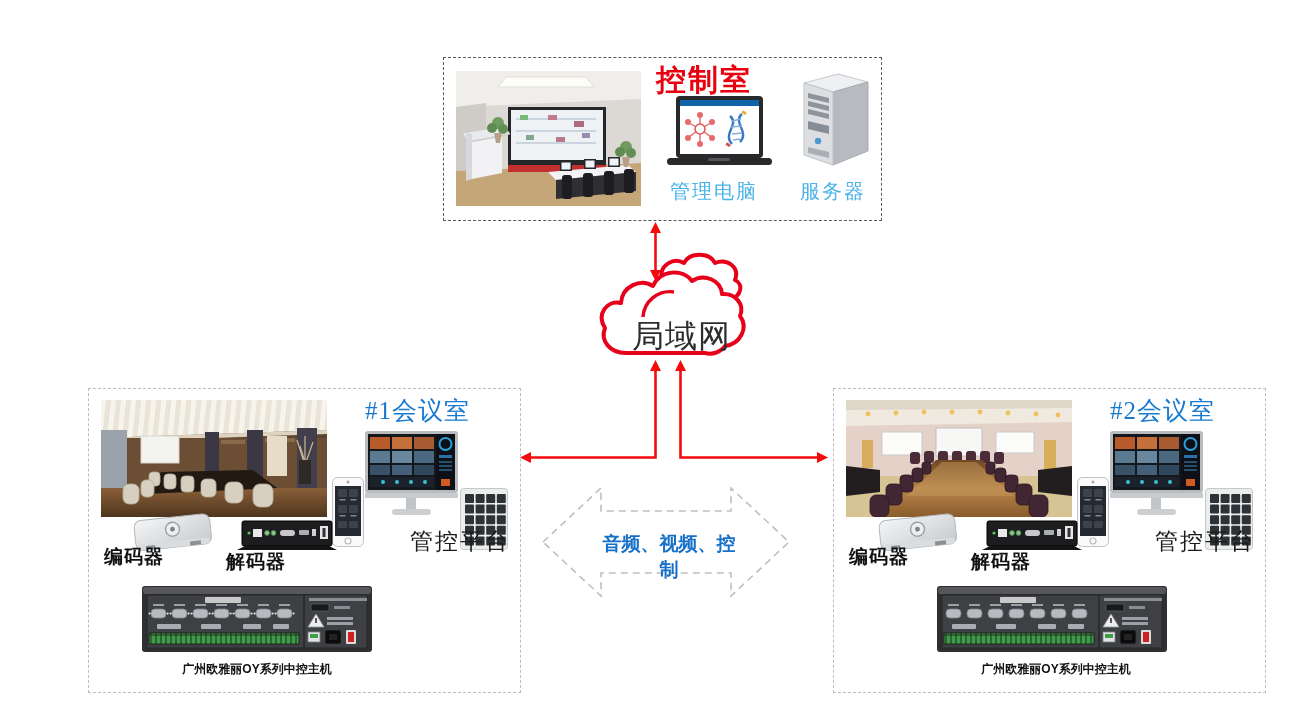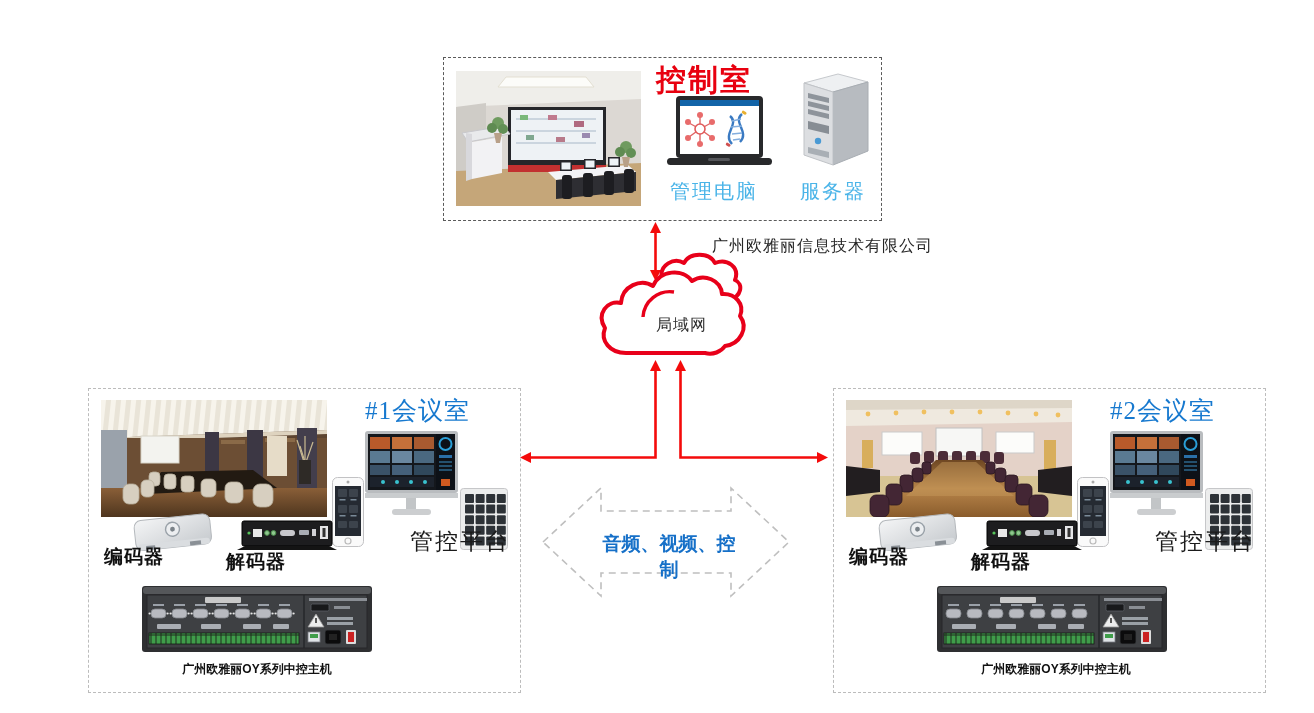--- a/index.html
+++ b/index.html
@@ -10,21 +10,21 @@
   
   .ctrl-box{left:443px;top:57px;width:437px;height:162px;border:1px dashed #5a5a5a;}
   .room-box{width:431px;height:303px;border:1px dashed #bcbcbc;}
   .room-box--left{left:88px;top:388px;}
   .room-box--right{left:833px;top:388px;}
 
   
   .ctrl-title{left:212px;top:2px;font-size:30px;font-weight:bold;color:#e8000f;letter-spacing:2px;}
   .cyan-label{font-size:20px;color:#4ab4e8;letter-spacing:2px;}
   .company-name{left:712px;top:236px;font-size:16px;color:#262626;letter-spacing:1px;}
-  .cloud-label{left:656px;top:315px;font-size:16px;color:#2d2d2d;letter-spacing:1px;}
+  .cloud-label{left:632px;top:315px;font-size:32px;color:#2d2d2d;letter-spacing:1px;}
   .bus-label{left:594px;top:531px;width:150px;text-align:center;font-size:19px;font-weight:bold;color:#1670c8;}
   .room-title{left:276px;top:5px;font-size:25px;color:#1779cf;letter-spacing:1px;font-family:Liberation Serif, serif;}
   .room-platform-label{left:277px;top:137px;font-size:23px;color:#1b1b1b;font-weight:500;letter-spacing:2px;margin-left:44px;}
   .small-dev-label{font-size:19px;color:#111;font-weight:600;letter-spacing:1px;}
   .room-host-label{top:272px;width:280px;text-align:center;font-size:12px;font-weight:bold;color:#111;}
   .room-box--left .room-host-label{left:28px;}
   .room-box--right .room-host-label{left:82px;}
 
   
   .room-photo{left:12px;top:11px;width:226px;height:117px;}
@@ -77,21 +77,20 @@
 
       <path d="M30 103 C14 103 4 91 9 78 C0 64 11 50 25 53 C26 36 45 28 57 36
                C64 20 87 18 96 31 C108 23 125 30 126 44 C139 43 149 54 144 66
                C153 78 144 94 129 96 C125 102 117 105 109 103 Z"></path>
 
       <path d="M47 67 A 27 27 0 0 1 78 42" fill="none" stroke-width="3.4"></path>
     </g>
   </svg>
   <div class="abs cloud-label">局域网</div>
 
-  <div class="abs company-name">广州欧雅丽信息技术有限公司</div>
 
   <svg class="abs" style="left:535px;top:480px;" width="262" height="122" viewBox="0 0 262 122">
     <polygon points="8,62 66,8 66,31 196,31 196,8 254,62 196,116 196,93 66,93 66,116" fill="#ffffff" stroke="#bfbfbf" stroke-width="1.6" stroke-dasharray="7 5"></polygon>
   </svg>
   <div class="abs bus-label">音频、视频、控制</div>
 
   <div class="abs ctrl-box">
 
     <svg class="abs ctrl-photo" width="185" height="135" viewBox="0 0 185 135">
       <rect width="185" height="135" fill="#dcd8d3"></rect>

